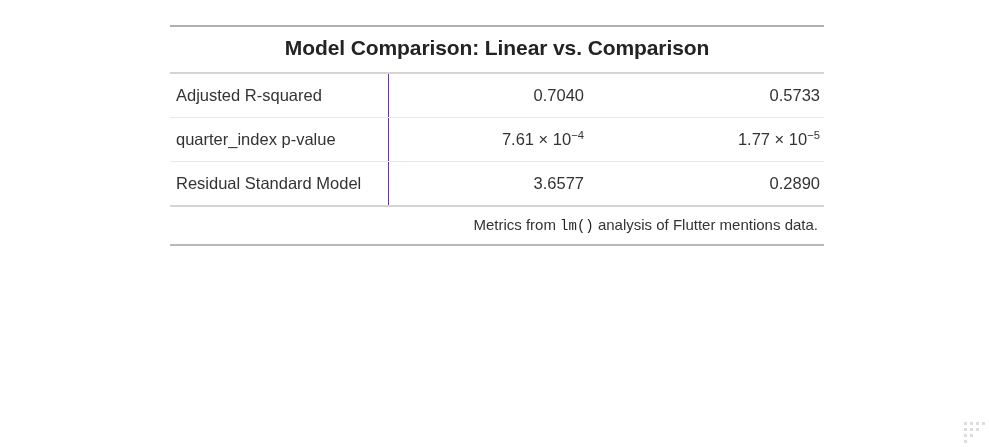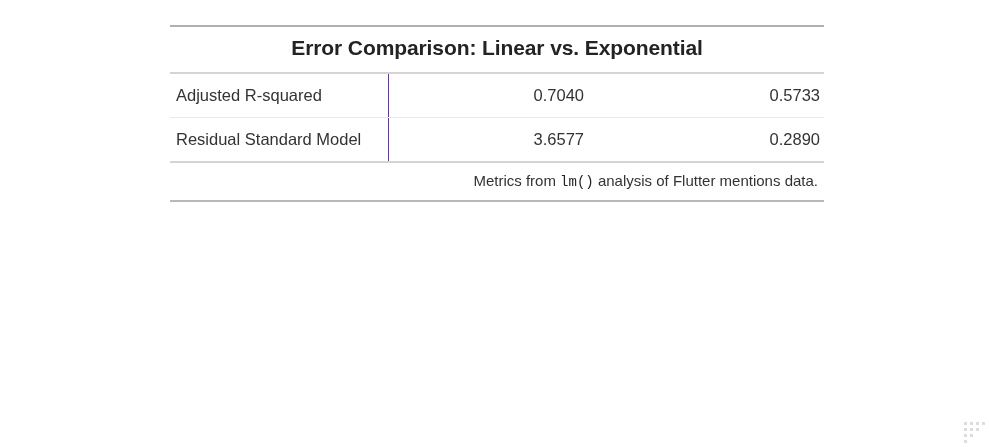--- a/index.html
+++ b/index.html
@@ -120,37 +120,46 @@
 </style>
 </head>
 <body>
 
 <div class="table-wrap">
   <table class="gt">
 
     <thead>
       <tr class="title-row">
         <td colspan="3">
-          <span class="title-text">Error Comparison: Linear vs. Exponential</span>
+          <span class="title-text">Model Comparison: Linear vs. Comparison</span>
         </td>
       </tr>
     </thead>
 
     <tbody>
 
       <tr>
         <td class="stub">Adjusted R-squared</td>
         <td class="val-linear">
           <span>0.7040</span><sup></sup>
         </td>
         <td class="val-exp">
           <span>0.5733</span><sup></sup>
         </td>
       </tr>
 
+      <tr>
+        <td class="stub">quarter_index p-value</td>
+        <td class="val-linear">
+          <span>7.61 × 10</span><sup>−4</sup>
+        </td>
+        <td class="val-exp">
+          <span>1.77 × 10</span><sup>−5</sup>
+        </td>
+      </tr>
 
       <tr>
         <td class="stub">Residual Standard Model</td>
         <td class="val-linear">
           <span>3.6577</span><sup></sup>
         </td>
         <td class="val-exp">
           <span>0.2890</span><sup></sup>
         </td>
       </tr>

